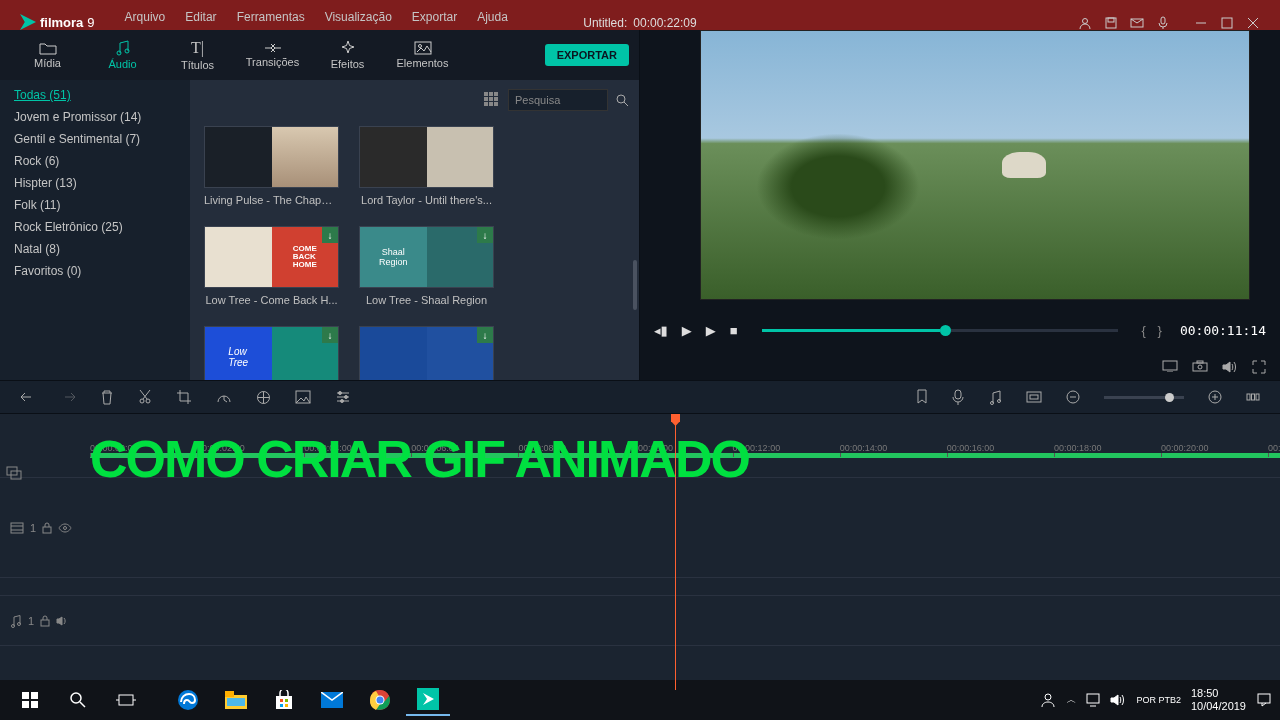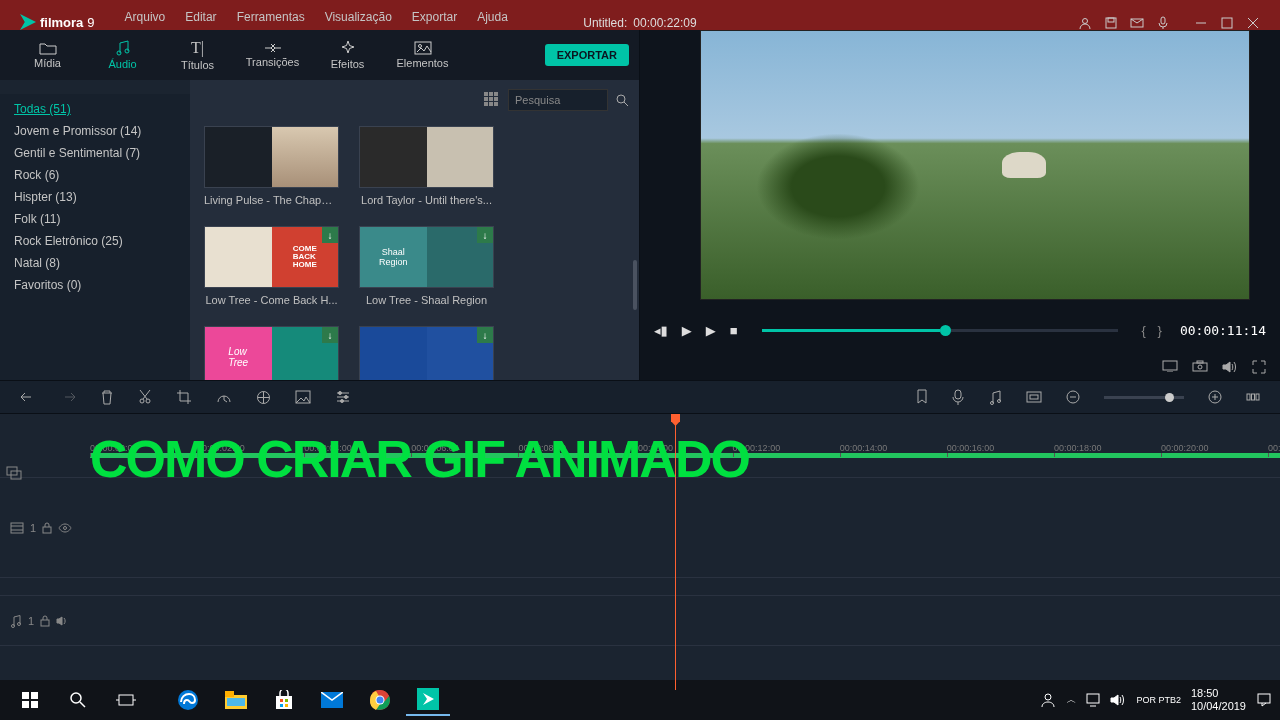--- a/index.html
+++ b/index.html
@@ -20,21 +20,21 @@
 .upper { height:350px; display:flex; }
 .left-panel { width:640px; display:flex; flex-direction:column; border-right:1px solid #0a0f16; }
 .tabs { height:50px; display:flex; align-items:center; padding:0 10px; gap:0; background:#141a24;}
 .tab { width:75px; display:flex; flex-direction:column; align-items:center; gap:2px; cursor:pointer; padding:4px 0;}
 .tab.active { color:#00c4a7; }
 .tab-icon { font-size:16px; }
 .tab-label { font-size:11px; }
 .export-btn { margin-left:auto; background:#00c4a7; color:#0a1520; font-weight:700; padding:5px 12px; border-radius:3px; cursor:pointer; font-size:11px;}
 
 .panel-body { flex:1; display:flex; overflow:hidden; }
-.sidebar { width:190px; background:#17202c; padding:4px 0; font-size:12px;margin-top:14px; }
+.sidebar { width:190px; background:#17202c; padding:4px 0; font-size:12px; }
 .sidebar-item { padding:4px 14px; cursor:pointer; }
 .sidebar-item.active { color:#00c4a7; text-decoration:underline; }
 
 .browser { flex:1; display:flex; flex-direction:column; background:#242d3b; position:relative;}
 .browser-top { height:30px; display:flex; align-items:center; padding:20px 10px; gap:8px; justify-content:flex-end;}
 .grid-icon { width:16px; height:16px; display:grid; grid-template:repeat(3,4px)/repeat(3,4px); gap:1px;}
 .grid-icon span{background:#888;}
 .search-box { width:100px; background:#17202c; border:1px solid #333; height:22px; display:flex; align-items:center; padding:0 6px; color:#888; font-size:11px;}
 .search-icon-btn{font-size:12px;color:#aaa;cursor:pointer;}
 .thumb-grid { flex:1; padding:6px 14px; display:flex; flex-wrap:wrap; gap:20px; align-content:flex-start; overflow:hidden;}
@@ -277,21 +277,21 @@
           <div class="thumb-item">
               <div class="thumb">
                 <div class="half" style="background:#3a8a8a;display:flex;align-items:center;justify-content:center;color:#fff;font-size:9px;text-align:center">Shaal<br>Region</div>
                 <div class="half" style="background:#2a6a6a"></div>
                 <div class="dl-badge">↓</div>
               </div>
               <div class="thumb-label">Low Tree - Shaal Region</div>
             </div>
           <div class="thumb-item">
               <div class="thumb">
-                <div class="half" style="background:#ec4899;display:flex;align-items:center;justify-content:center;color:#fff;font-size:10px;font-style:italic">Low<br>Tree</div>
+                <div class="half" style="background:#1d4ed8;display:flex;align-items:center;justify-content:center;color:#fff;font-size:10px;font-style:italic">Low<br>Tree</div>
                 <div class="half" style="background:#158a7a"></div>
                 <div class="dl-badge">↓</div>
               </div>
             </div>
           <div class="thumb-item">
               <div class="thumb">
                 <div class="half" style="background:#1a4a9a"></div>
                 <div class="half" style="background:#2050a0"></div>
                 <div class="dl-badge">↓</div>
               </div>

